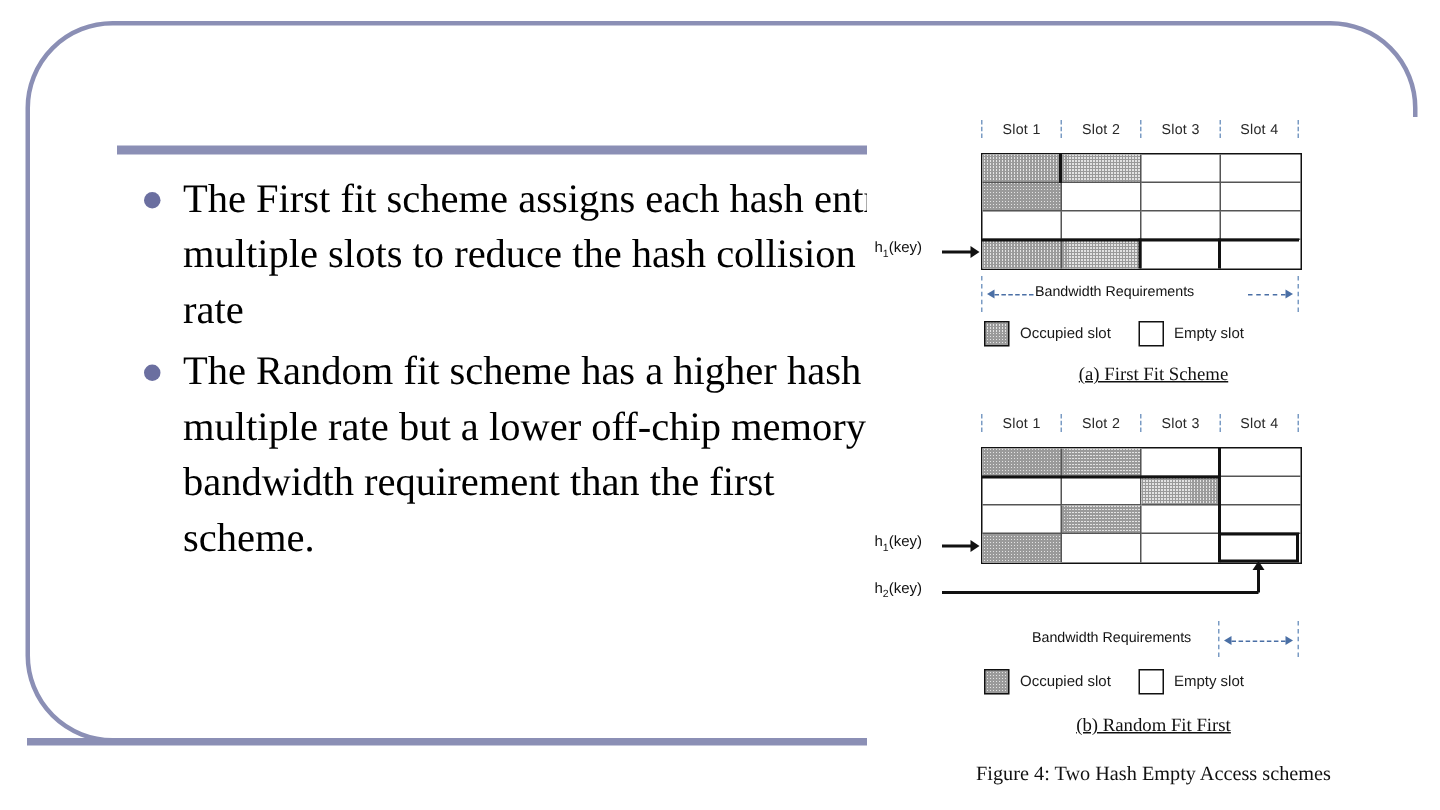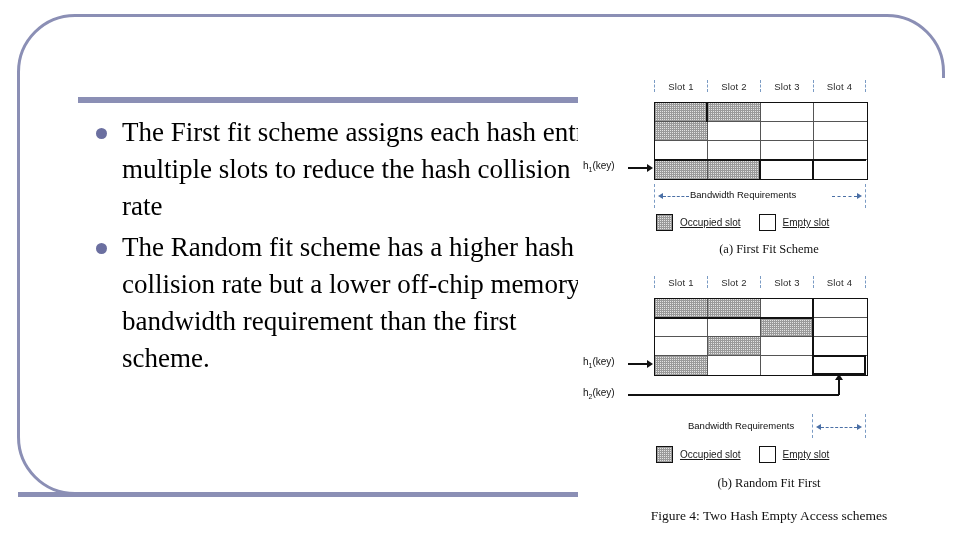--- a/index.html
+++ b/index.html
@@ -199,29 +199,30 @@
     border:1.4px solid #111;
     box-sizing:border-box;
     margin-right:7px;
   }
   .lg-sw.occ{
     background-image:
       repeating-linear-gradient(0deg,#9a9a9a 0 1px,transparent 1px 2px),
       repeating-linear-gradient(90deg,#9a9a9a 0 1px,transparent 1px 2px);
     background-color:#e3e3e3;
   }
-  .lg-label{margin-right:18px;white-space:nowrap;text-decoration:underline;}
+  .lg-label{margin-right:18px;white-space:nowrap;}
 
   .sub-caption{
     position:absolute;
     width:382px;
     text-align:center;
     font-family:"Liberation Serif", serif;
     font-size:12.5px;
     color:#111;
+    text-decoration:underline;
   }
   .fig-caption{
     position:absolute;
     left:578px;top:508px;
     width:382px;
     text-align:center;
     font-family:"Liberation Serif", serif;
     font-size:13.5px;
     color:#111;
     white-space:nowrap;
@@ -238,21 +239,21 @@
   <div class="bottom-rule"></div>
   <div class="bottom-rule-right"></div>
 
   <div class="body-text">
     <div class="bullet-row">
       <span class="bullet-dot"></span>
       <span class="bullet-text">The First fit scheme assigns each hash entry multiple slots to reduce the hash collision rate</span>
     </div>
     <div class="bullet-row">
       <span class="bullet-dot"></span>
-      <span class="bullet-text">The Random fit scheme has a higher hash collision rate but a lower off-chip memory bandwidth requirement than the first scheme.</span>
+      <span class="bullet-text">The Random fit scheme has a higher hash multiple rate but a lower off-chip memory bandwidth requirement than the first scheme.</span>
     </div>
   </div>
 
   <div class="figure">
 
     <div class="diagram dgm-a">
 
       <div class="slot-head" style="left:76px;top:2px;width:212px;">
         <div class="sh">Slot 1</div>
         <div class="sh">Slot 2</div>

